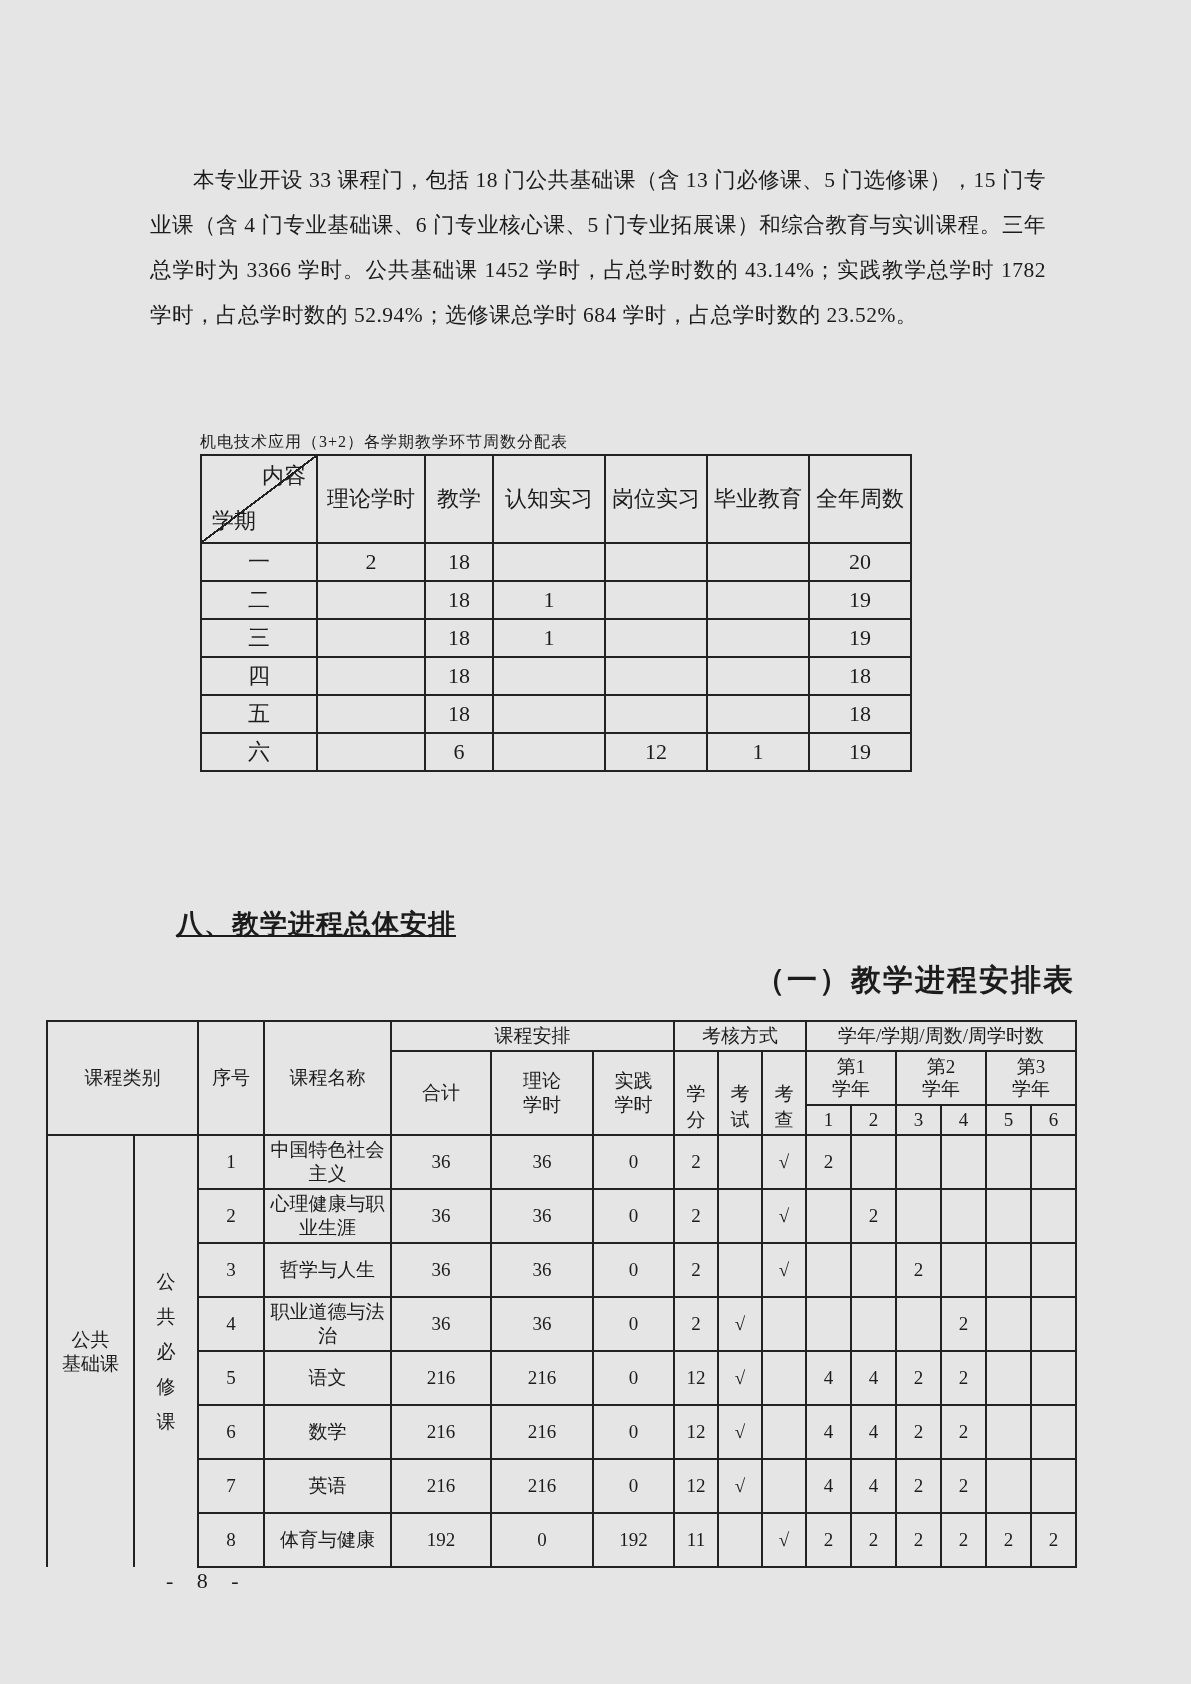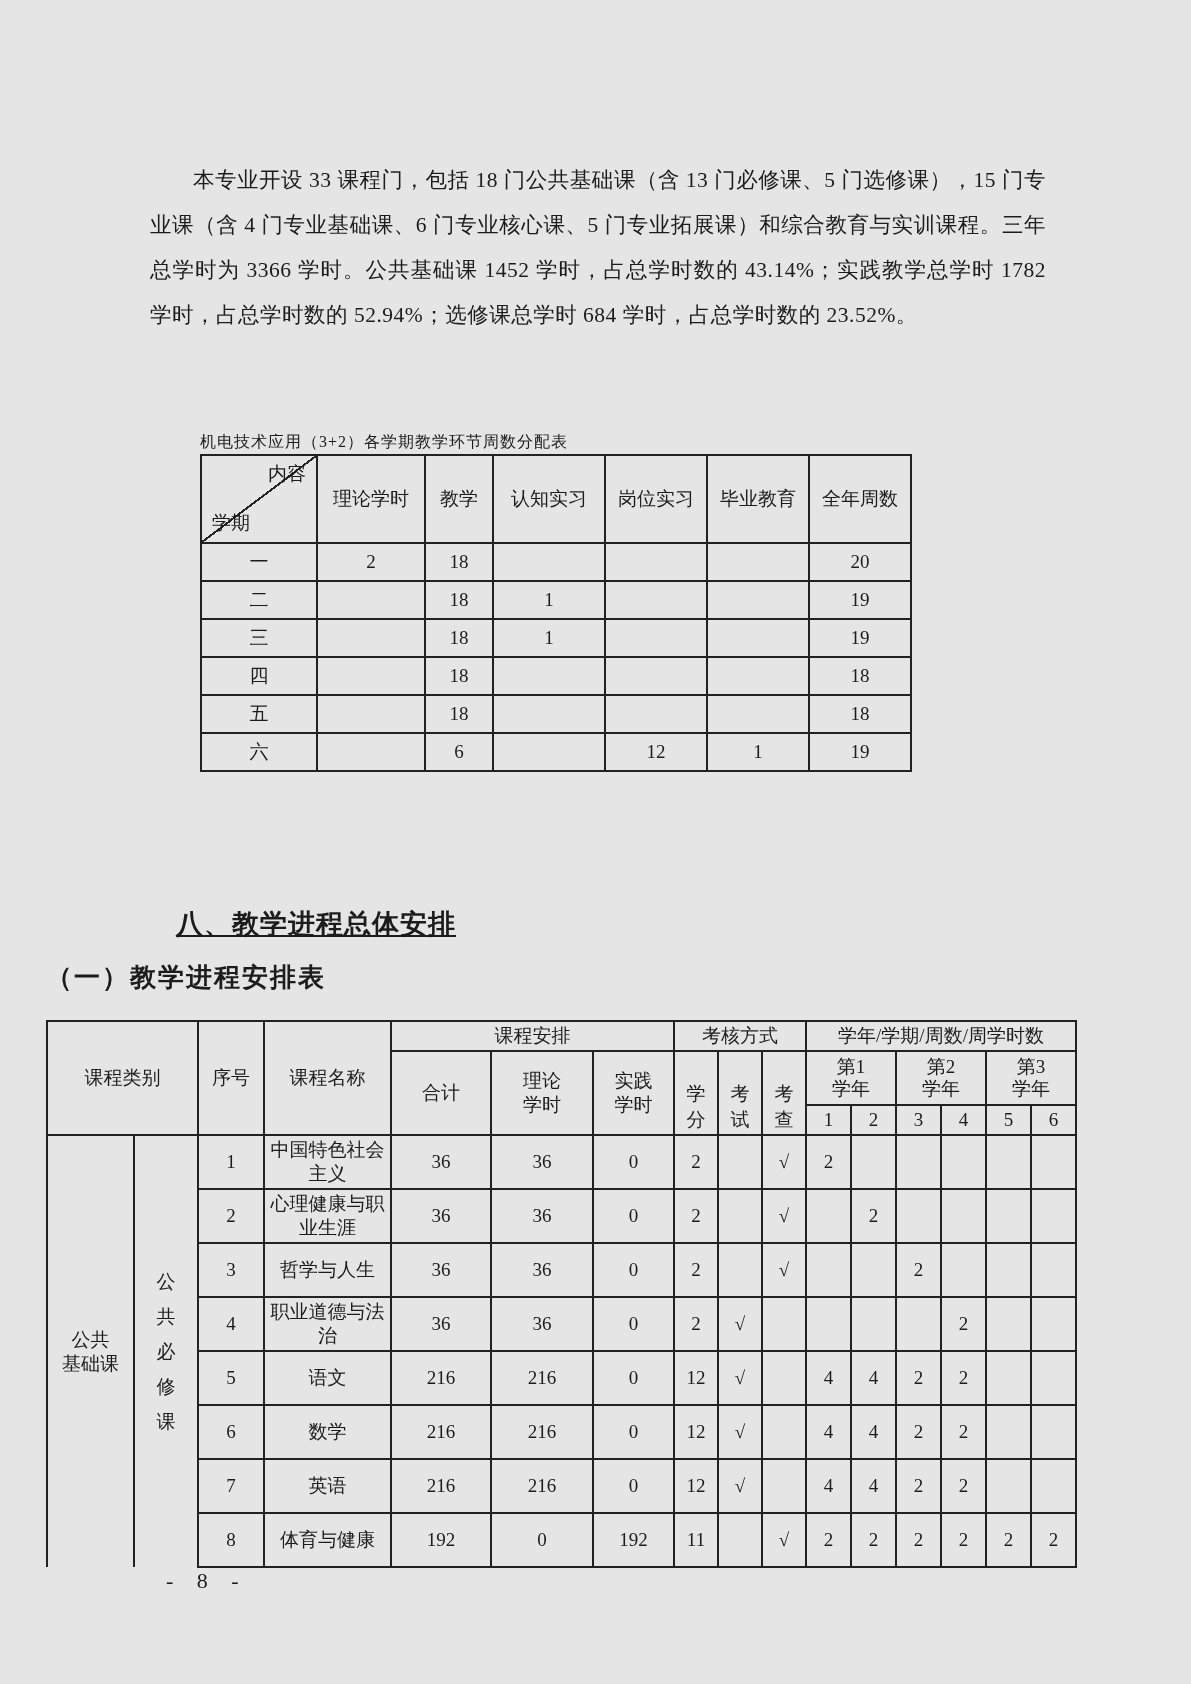--- a/index.html
+++ b/index.html
@@ -14,40 +14,40 @@
     letter-spacing:0.5px;
   }
   
   .t1-title{
     position:absolute;top:432px;left:200px;width:710px;text-align:left;
     font-size:16px;letter-spacing:1px;
   }
   table{border-collapse:collapse;table-layout:fixed;}
   td,th{border:2px solid #222;text-align:center;vertical-align:middle;
         font-weight:normal;padding:1px 3px;overflow:hidden;}
-  .t1{position:absolute;top:454px;left:200px;width:710px;font-size:19px;}
+  .t1{position:absolute;top:454px;left:200px;width:710px;font-size:22px;}
   .t1 .head-row{height:88px;}
   .t1 .body-row{height:38px;}
   .corner{
     position:relative;padding:0;
     background-image:linear-gradient(to bottom right,
       transparent calc(50% - 1px),#222 calc(50% - 1px),
       #222 calc(50% + 1px),transparent calc(50% + 1px));
   }
   .corner .c-top{position:absolute;top:5px;right:10px;}
   .corner .c-bot{position:absolute;bottom:6px;left:10px;}
   
   .sec-heading{
     position:absolute;top:906px;left:176px;
     font-family:"Liberation Sans","DejaVu Sans",sans-serif;
     font-weight:bold;font-size:27px;letter-spacing:1px;text-decoration:underline;
   }
   .sub-heading{
-    position:absolute;top:960px;left:46px;width:1029px;text-align:left;
-    font-weight:bold;font-size:26px;letter-spacing:2px;
+    position:absolute;top:960px;left:46px;width:1029px;text-align:right;
+    font-weight:bold;font-size:30px;letter-spacing:2px;
   }
   
   .t2{position:absolute;top:1020px;left:46px;width:1029px;font-size:19px;}
   .t2 .hr1{height:26px;}
   .t2 .hr2{height:44px;}
   .t2 .hr3{height:26px;}
   .t2 .body-row{height:54px;}
   .t2 td{line-height:24px;}
   .w2{display:inline-block;width:2.15em;line-height:24px;}
   .w1{display:inline-block;width:1.05em;word-break:break-all;line-height:26px;margin-top:28px;}

